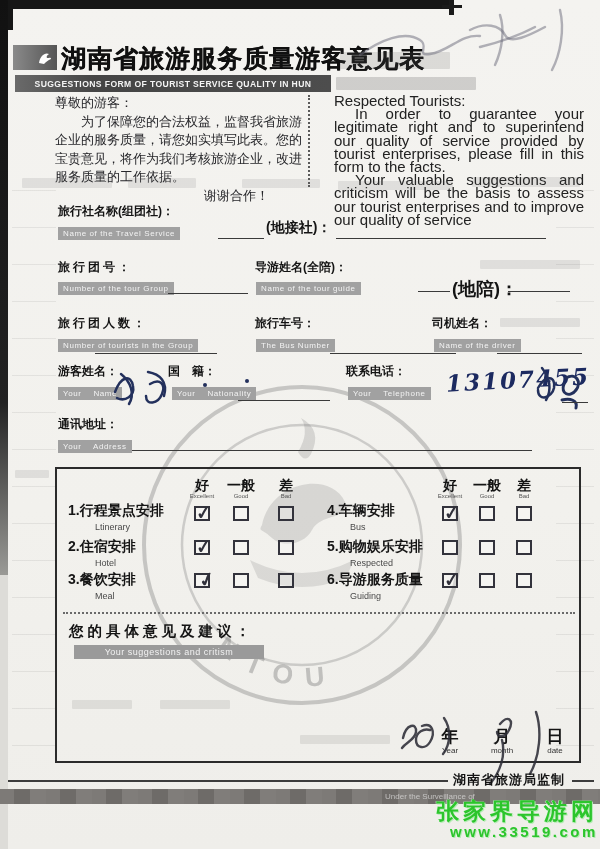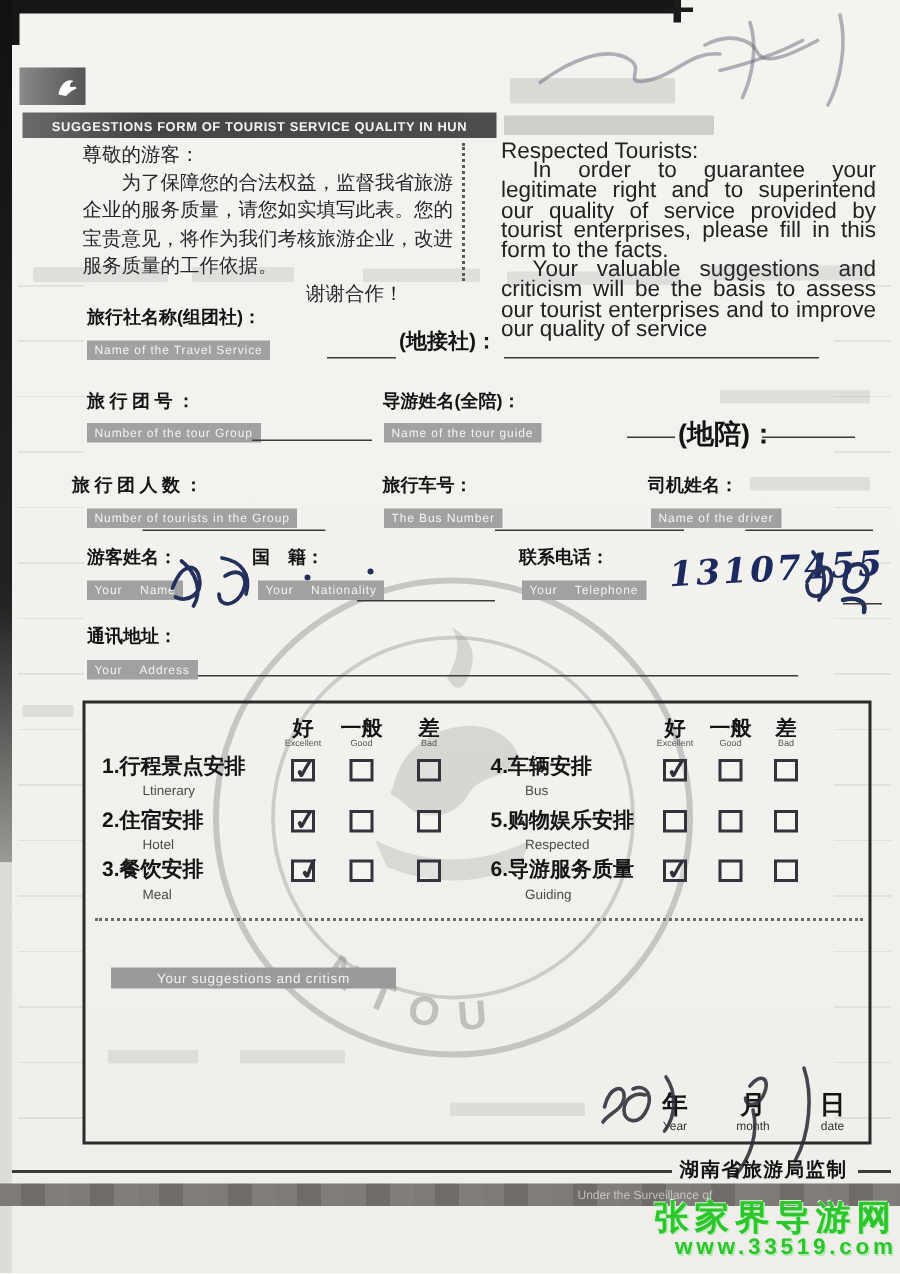--- a/index.html
+++ b/index.html
@@ -96,20 +96,21 @@
     <text font-size="27" font-weight="bold" fill="rgba(120,120,120,0.40)" letter-spacing="14" font-family="Liberation Sans, sans-serif">
       <textPath href="#arcpath" startOffset="14">NTOU</textPath>
     </text>
   </svg>
 
   <div class="abs logo-bar">
     <svg width="18" height="18" viewBox="0 0 18 18">
       <path d="M3,14 C4,7 9,3 13,5 C11,6 10,8 11,9 C13,9 15,8 15,10 C12,11 10,13 8,15 Z" fill="#ffffff"></path>
     </svg>
   </div>
+  <div class="abs title-cn">湖南省旅游服务质量游客意见表</div>
   <div class="abs ghost" style="left:340px;top:52px;width:110px;height:17px;"></div>
   <div class="abs en-band">SUGGESTIONS FORM OF TOURIST SERVICE QUALITY IN HUN</div>
   <div class="abs ghost" style="left:336px;top:77px;width:140px;height:13px;background:rgba(100,100,100,0.26);"></div>
 
   <svg class="abs" style="left:350px;top:2px;width:245px;height:80px;" viewBox="350 2 245 80">
     <g fill="none" stroke="rgba(105,105,122,0.5)" stroke-width="2.4" stroke-linecap="round">
       <path d="M360,55 c20,-15 45,-25 60,-15 c10,6 -5,16 10,14 c20,-3 30,-20 50,-18"></path>
       <path d="M470,30 c15,-8 30,-5 35,5 c5,10 25,0 40,-8"></path>
       <path d="M480,47 c20,-5 40,-12 55,-20"></path>
       <path d="M500,15 c5,15 2,35 -5,50"></path>
@@ -137,21 +138,21 @@
 
   <div class="abs lbl sp" style="left:58px;top:259px;">旅行团号：</div>
   <span class="abs sub" style="left:58px;top:282px;">Number of the tour Group</span>
   <div class="abs uline" style="left:168px;top:293px;width:80px;"></div>
   <div class="abs lbl" style="left:255px;top:259px;">导游姓名(全陪)：</div>
   <span class="abs sub" style="left:256px;top:282px;">Name of the tour guide</span>
   <div class="abs uline" style="left:418px;top:291px;width:32px;"></div>
   <div class="abs lbl" style="left:452px;top:277px;font-size:18px;">(地陪)：</div>
   <div class="abs uline" style="left:508px;top:291px;width:62px;"></div>
 
-  <div class="abs lbl sp" style="left:48px;top:315px;">旅行团人数：</div>
+  <div class="abs lbl sp" style="left:58px;top:315px;">旅行团人数：</div>
   <span class="abs sub" style="left:58px;top:339px;">Number of tourists in the Group</span>
   <div class="abs uline" style="left:95px;top:353px;width:122px;"></div>
   <div class="abs lbl" style="left:255px;top:315px;">旅行车号：</div>
   <span class="abs sub" style="left:256px;top:339px;">The Bus Number</span>
   <div class="abs uline" style="left:330px;top:353px;width:126px;"></div>
   <div class="abs lbl" style="left:432px;top:315px;">司机姓名：</div>
   <span class="abs sub" style="left:434px;top:339px;">Name of the driver</span>
   <div class="abs uline" style="left:497px;top:353px;width:85px;"></div>
 
   <div class="abs lbl" style="left:58px;top:363px;">游客姓名：</div>
@@ -259,20 +260,21 @@
     <div class="item-cn" style="left:270px;top:102px;">6.导游服务质量</div>
     <div class="item-en" style="left:293px;top:122px;">Guiding</div>
     <div class="cb" style="left:385px;top:104px;">
         <span class="tick">✓</span>
       </div>
     <div class="cb" style="left:422px;top:104px;"></div>
     <div class="cb" style="left:459px;top:104px;"></div>
 
     <div class="dotline" style="left:6px;top:143px;width:512px;"></div>
 
+    <div class="sugg-lbl" style="left:12px;top:153px;">您的具体意见及建议：</div>
     <div class="sugg-sub" style="left:17px;top:176px;width:190px;">Your suggestions and critism</div>
 
     <div class="date-unit" style="left:378px;top:256px;width:30px;">
       <div class="cn">年</div>
       <div class="en">Year</div>
     </div>
     <div class="date-unit" style="left:430px;top:256px;width:30px;">
       <div class="cn">月</div>
       <div class="en">month</div>
     </div>

